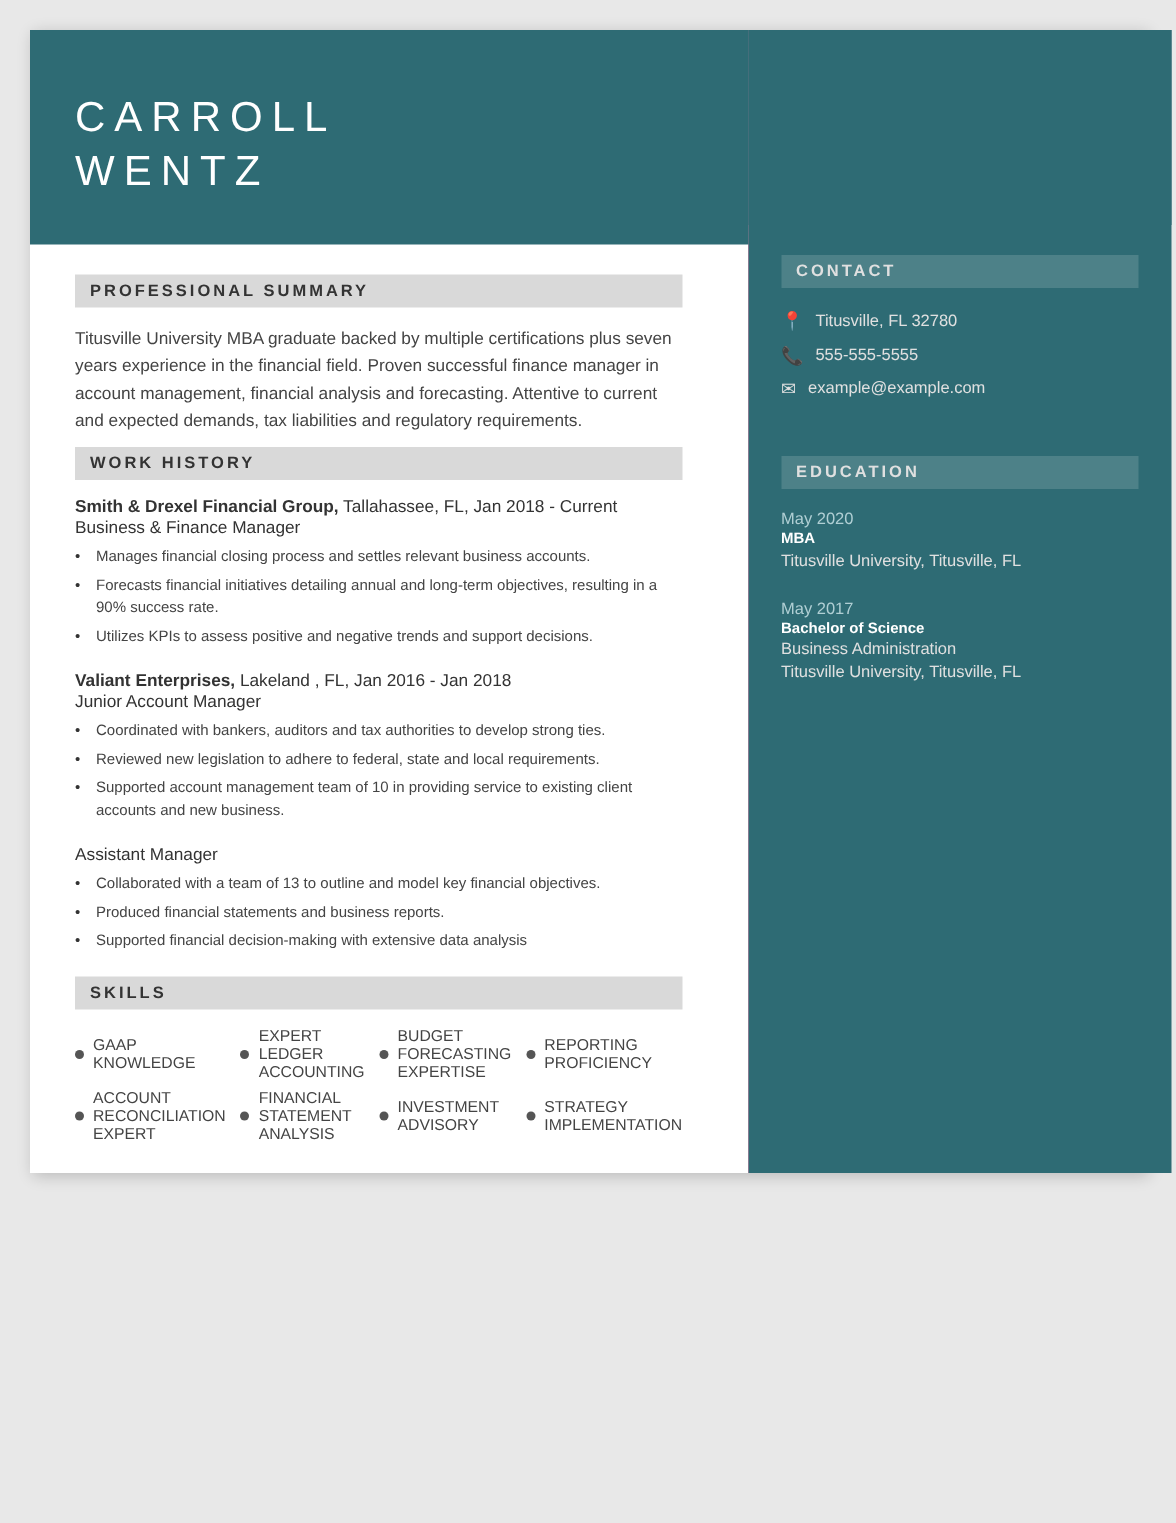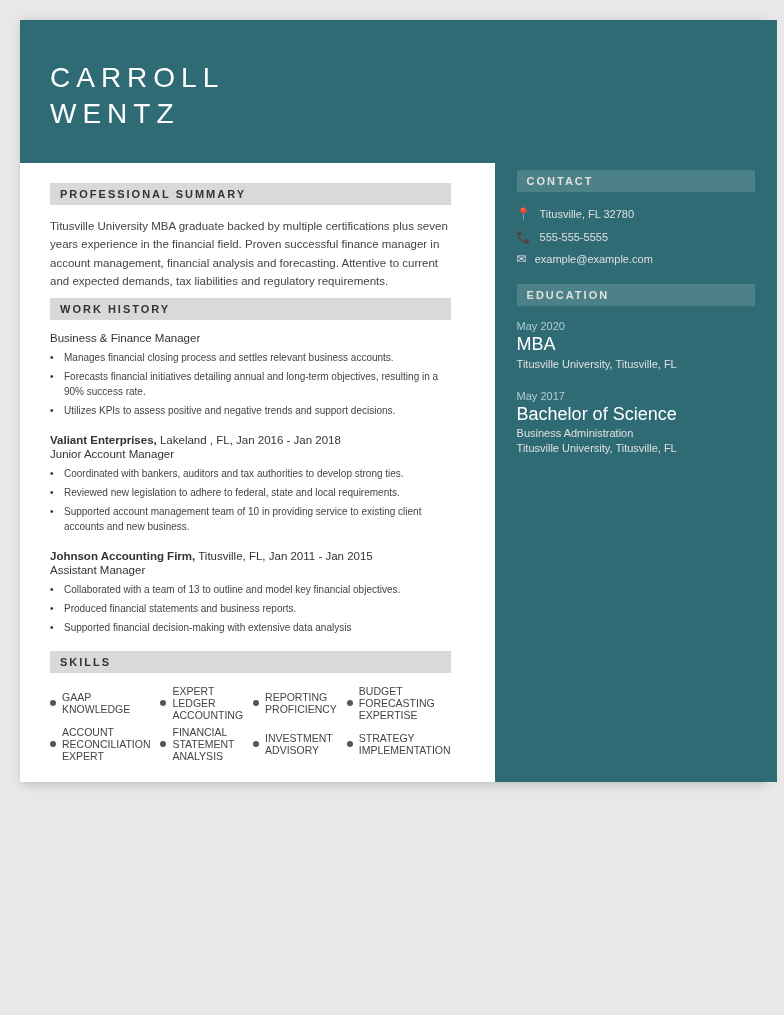--- a/index.html
+++ b/index.html
@@ -141,21 +141,21 @@
       padding: 5px 10px;
       font-size: 11px;
       font-weight: 700;
       letter-spacing: 2px;
       text-transform: uppercase;
       color: #e0e0e0;
       margin-bottom: 14px;
       margin-top: 0;
     }
     .contact-block {
-      margin-bottom: 16px;
+      margin-bottom: 36px;
     }
     .contact-item {
       display: flex;
       align-items: flex-start;
       gap: 8px;
       margin-bottom: 6px;
     }
     .contact-icon {
       color: #e0e0e0;
       font-size: 12px;
@@ -169,22 +169,22 @@
     }
     .edu-block {
       margin-bottom: 18px;
     }
     .edu-date {
       font-size: 11px;
       color: #b0cfd4;
       margin-bottom: 2px;
     }
     .edu-degree {
-      font-size: 18px;
-      font-weight: 400;
+      font-size: 10px;
+      font-weight: 700;
       color: #ffffff;
       margin-bottom: 2px;
     }
     .edu-field {
       font-size: 11px;
       color: #e0e0e0;
       margin-bottom: 2px;
     }
     .edu-school {
       font-size: 11px;
@@ -206,20 +206,23 @@
     </div>
 
     <div class="left-content">
 
       <div class="section-header">PROFESSIONAL SUMMARY</div>
       <p class="summary-text">Titusville University MBA graduate backed by multiple certifications plus seven years experience in the financial field. Proven successful finance manager in account management, financial analysis and forecasting. Attentive to current and expected demands, tax liabilities and regulatory requirements.</p>
 
       <div class="section-header">WORK HISTORY</div>
 
       <div class="job-block">
+        <div class="job-title-line">
+          <strong>Smith &amp; Drexel Financial Group,</strong><span> Tallahassee, FL, Jan 2018 - Current</span>
+        </div>
         <div class="job-role">Business &amp; Finance Manager</div>
         <ul class="job-bullets">
           <li>Manages financial closing process and settles relevant business accounts.</li>
           <li>Forecasts financial initiatives detailing annual and long-term objectives, resulting in a 90% success rate.</li>
           <li>Utilizes KPIs to assess positive and negative trends and support decisions.</li>
         </ul>
       </div>
 
       <div class="job-block">
         <div class="job-title-line">
@@ -227,48 +230,45 @@
         </div>
         <div class="job-role">Junior Account Manager</div>
         <ul class="job-bullets">
           <li>Coordinated with bankers, auditors and tax authorities to develop strong ties.</li>
           <li>Reviewed new legislation to adhere to federal, state and local requirements.</li>
           <li>Supported account management team of 10 in providing service to existing client accounts and new business.</li>
         </ul>
       </div>
 
       <div class="job-block">
-        <div class="job-title-line">
-          <strong>Johnson Accounting Firm,</strong><span> Titusville, FL, Jan 2011 - Jan 2015</span>
-        </div>
         <div class="job-role">Assistant Manager</div>
         <ul class="job-bullets">
           <li>Collaborated with a team of 13 to outline and model key financial objectives.</li>
           <li>Produced financial statements and business reports.</li>
           <li>Supported financial decision-making with extensive data analysis</li>
         </ul>
       </div>
 
       <div class="section-header">SKILLS</div>
       <div class="skills-grid">
         <div class="skill-item">
           <span class="skill-dot"></span>
           <span>GAAP KNOWLEDGE</span>
         </div>
         <div class="skill-item">
           <span class="skill-dot"></span>
           <span>EXPERT LEDGER ACCOUNTING</span>
         </div>
         <div class="skill-item">
           <span class="skill-dot"></span>
+          <span>BUDGET FORECASTING EXPERTISE</span>
+        </div>
+        <div class="skill-item">
+          <span class="skill-dot"></span>
           <span>REPORTING PROFICIENCY</span>
-        </div>
-        <div class="skill-item">
-          <span class="skill-dot"></span>
-          <span>BUDGET FORECASTING EXPERTISE</span>
         </div>
         <div class="skill-item">
           <span class="skill-dot"></span>
           <span>ACCOUNT RECONCILIATION EXPERT</span>
         </div>
         <div class="skill-item">
           <span class="skill-dot"></span>
           <span>FINANCIAL STATEMENT ANALYSIS</span>
         </div>
         <div class="skill-item">

